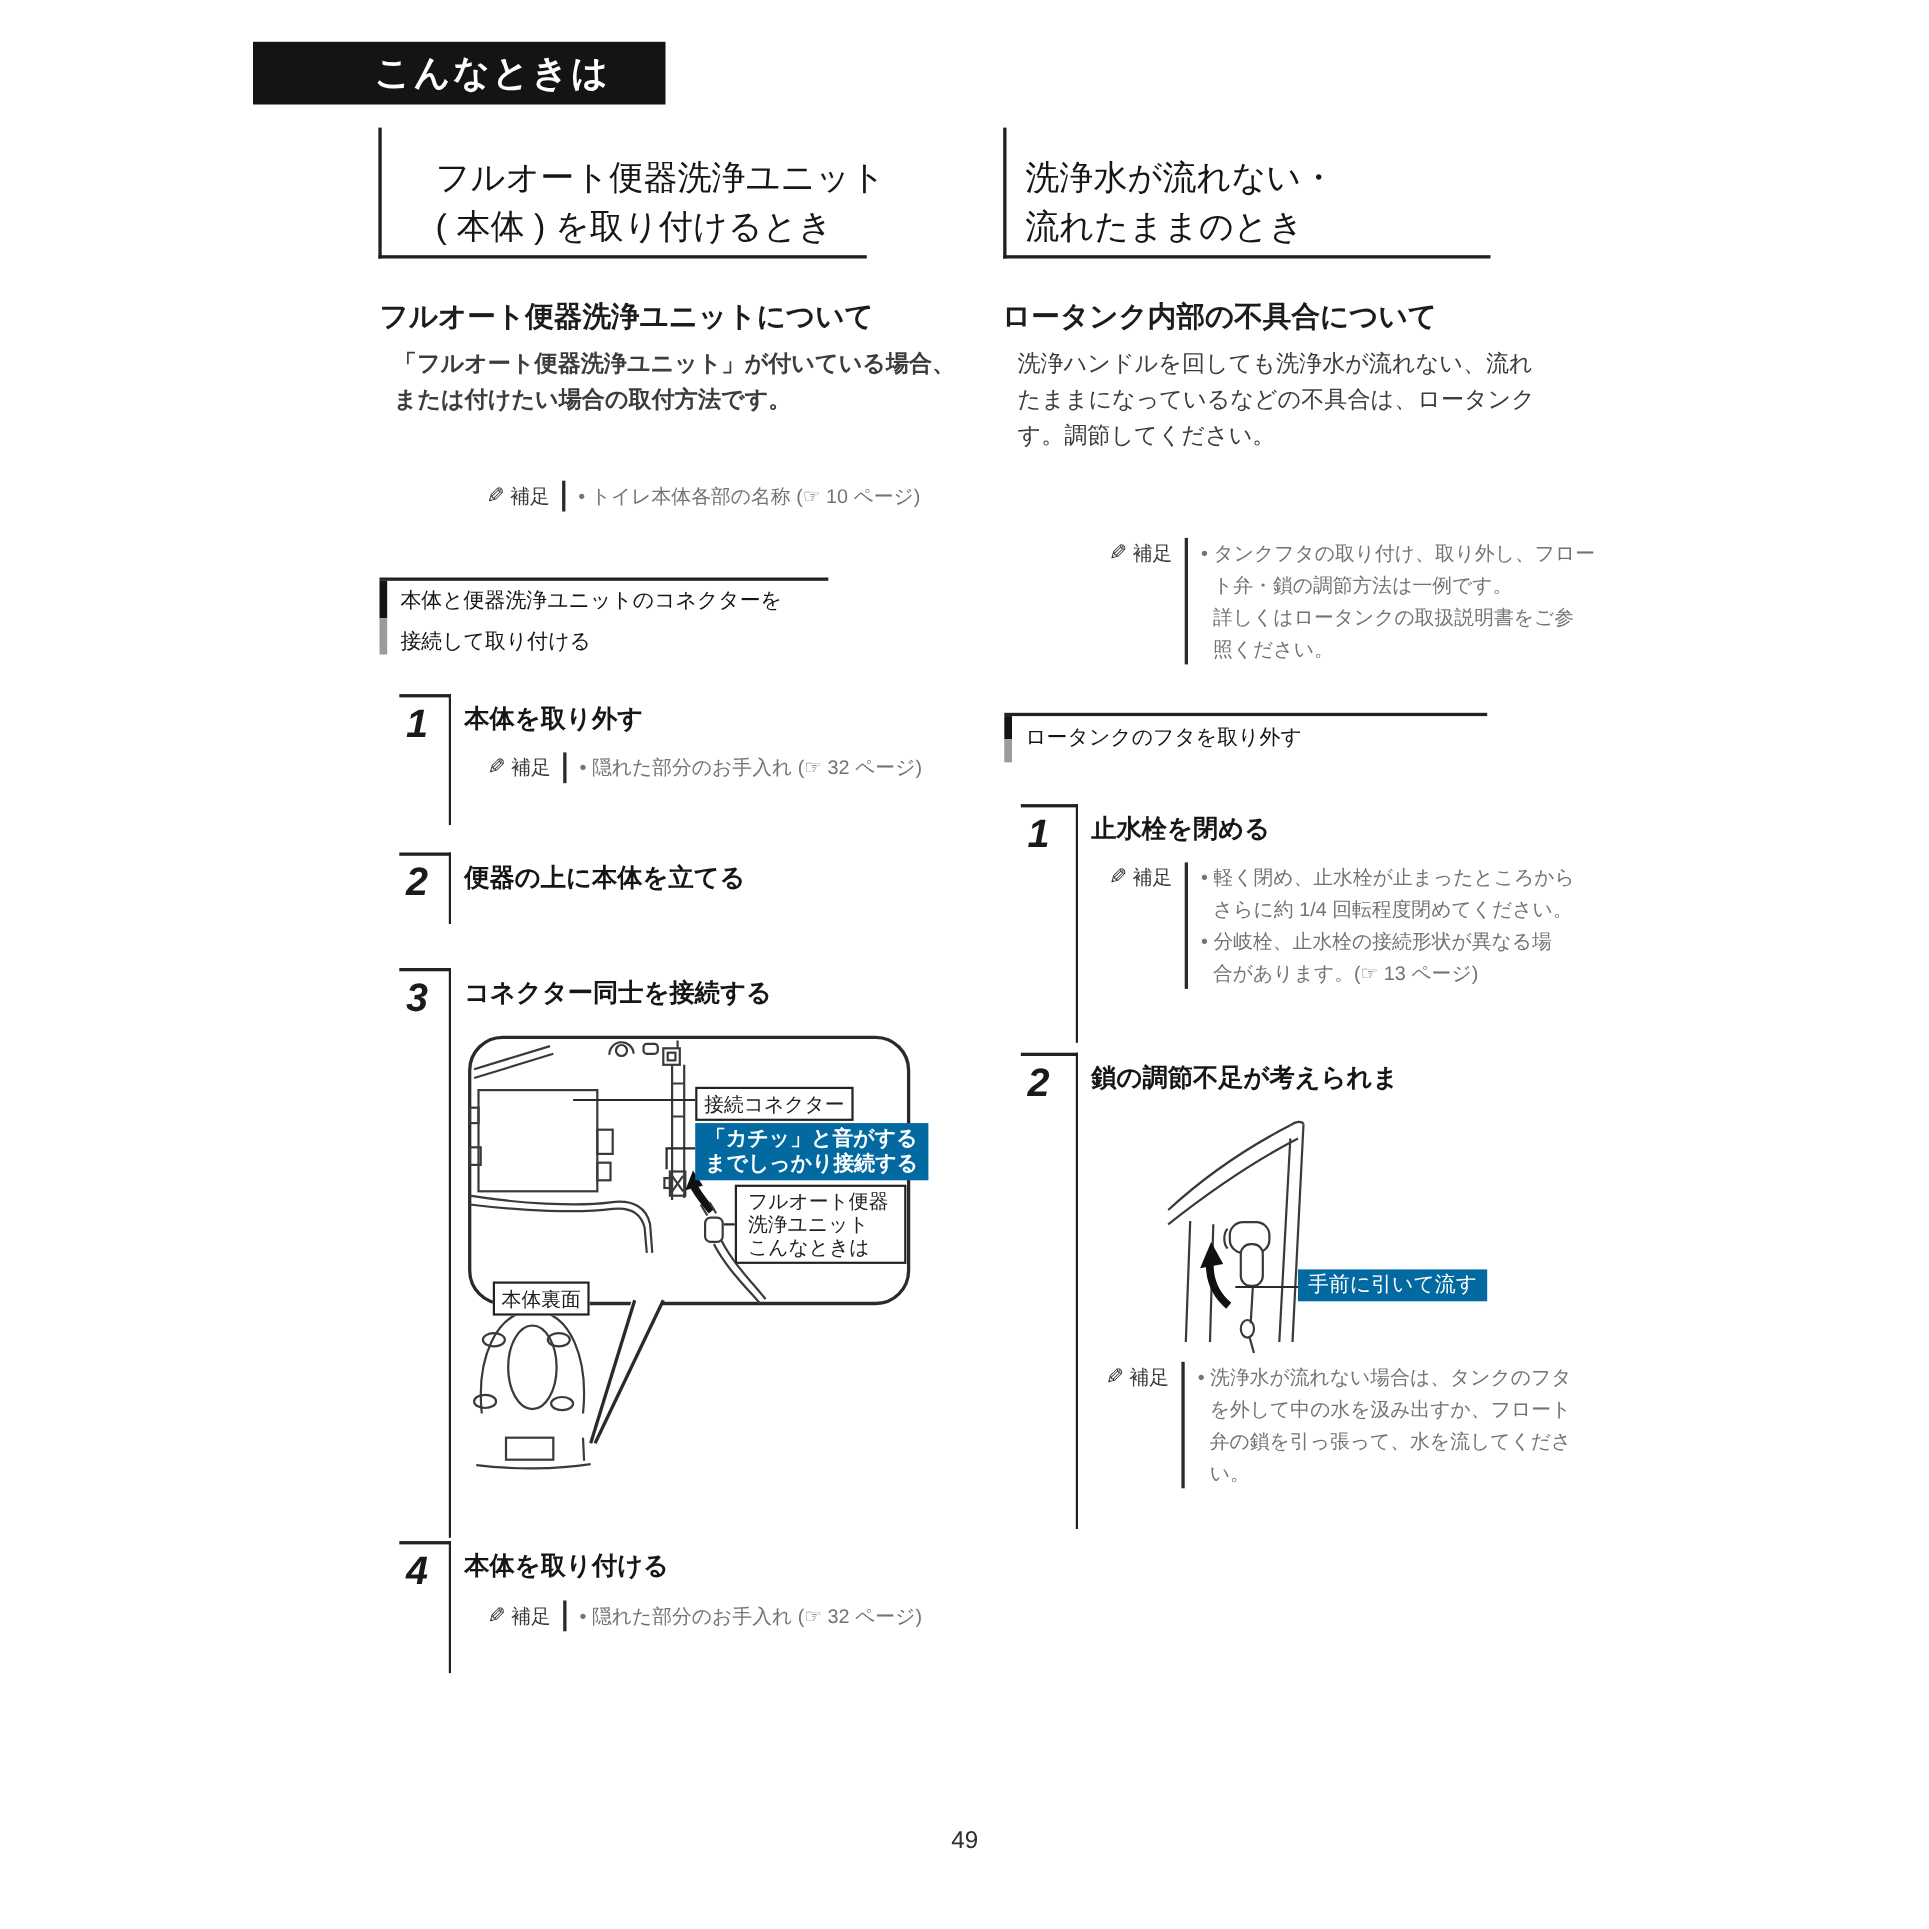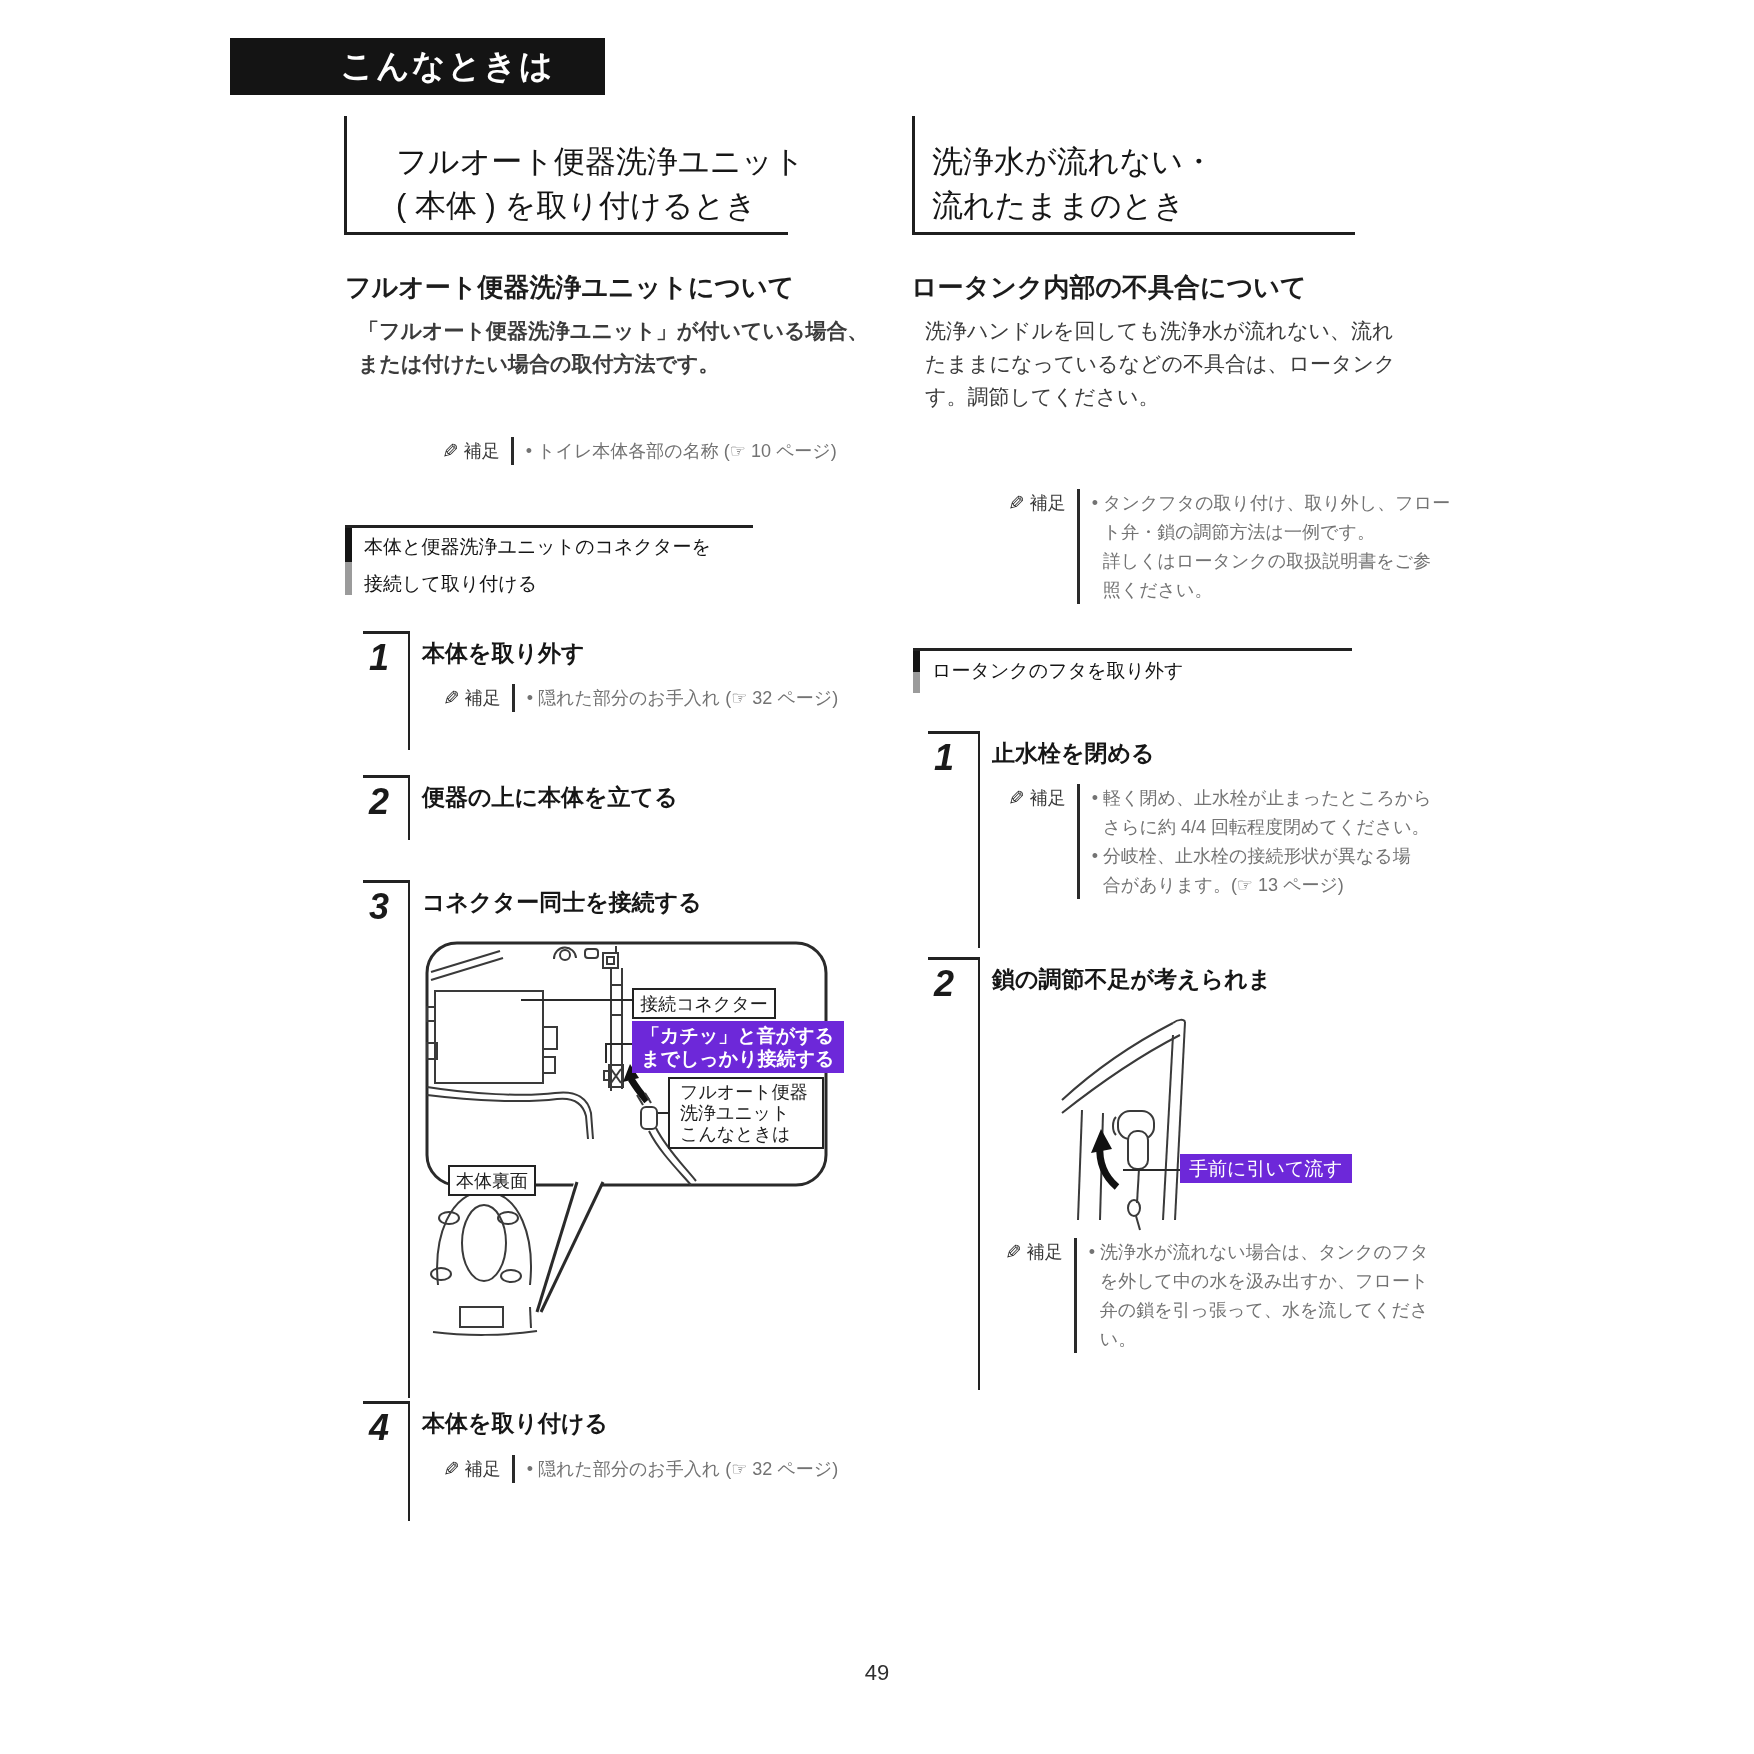--- a/index.html
+++ b/index.html
@@ -34,21 +34,21 @@
   
   .note{display:flex;align-items:flex-start;}
   .note-icon{font-size:20px;color:#2e2e2e;margin-right:5px;line-height:28px;transform:scaleX(-1);}
   .note-label{font-size:18px;color:#3a3a3a;line-height:28px;margin-right:11px;}
   .note-bar{width:3px;background:#2a2a2a;margin-right:12px;}
   .note-lines{font-size:18px;line-height:29px;color:#737373;white-space:nowrap;}
 
   
   .fig-label{border:2px solid #222;background:#fff;color:#202020;font-size:18px;
              display:flex;align-items:center;justify-content:center;white-space:nowrap;}
-  .fig-label-dark{background:#6d28d9;color:#fff;font-size:19px;font-weight:700;
+  .fig-label-dark{background:#0369a1;color:#fff;font-size:19px;font-weight:700;
                   line-height:23px;padding:3px 9px;white-space:nowrap;}
   .page-num{font-size:22px;color:#2e2e2e;text-align:center;}
   svg{display:block;}
 </style>
 </head>
 <body>
 
 <div class="abs badge" style="left:230px;top:38px;width:315px;height:57px;padding-left:60px;">こんなときは</div>
 
 <div class="abs title-block" style="left:344px;top:116px;width:409px;height:116px;padding-left:32px;">
@@ -230,21 +230,21 @@
 <div class="abs numbox" style="left:928px;top:731px;width:50px;height:214px;">
   <div class="step-num">1</div>
 </div>
 <div class="abs step-title nowrap" style="left:992px;top:738px;">止水栓を閉める</div>
 <div class="abs note" style="left:1008px;top:784px;">
   <span class="note-icon">✎</span>
   <span class="note-label">補足</span>
   <span class="note-bar" style="height:115px;"></span>
   <div class="note-lines">
     <div>• 軽く閉め、止水栓が止まったところから</div>
-    <div style="padding-left:11px;">さらに約 4/4 回転程度閉めてください。</div>
+    <div style="padding-left:11px;">さらに約 1/4 回転程度閉めてください。</div>
     <div>• 分岐栓、止水栓の接続形状が異なる場</div>
     <div style="padding-left:11px;">合があります。(☞ 13 ページ)</div>
   </div>
 </div>
 
 <div class="abs numbox" style="left:928px;top:957px;width:50px;height:430px;">
   <div class="step-num">2</div>
 </div>
 <div class="abs step-title nowrap" style="left:992px;top:964px;">鎖の調節不足が考えられま</div>
 

